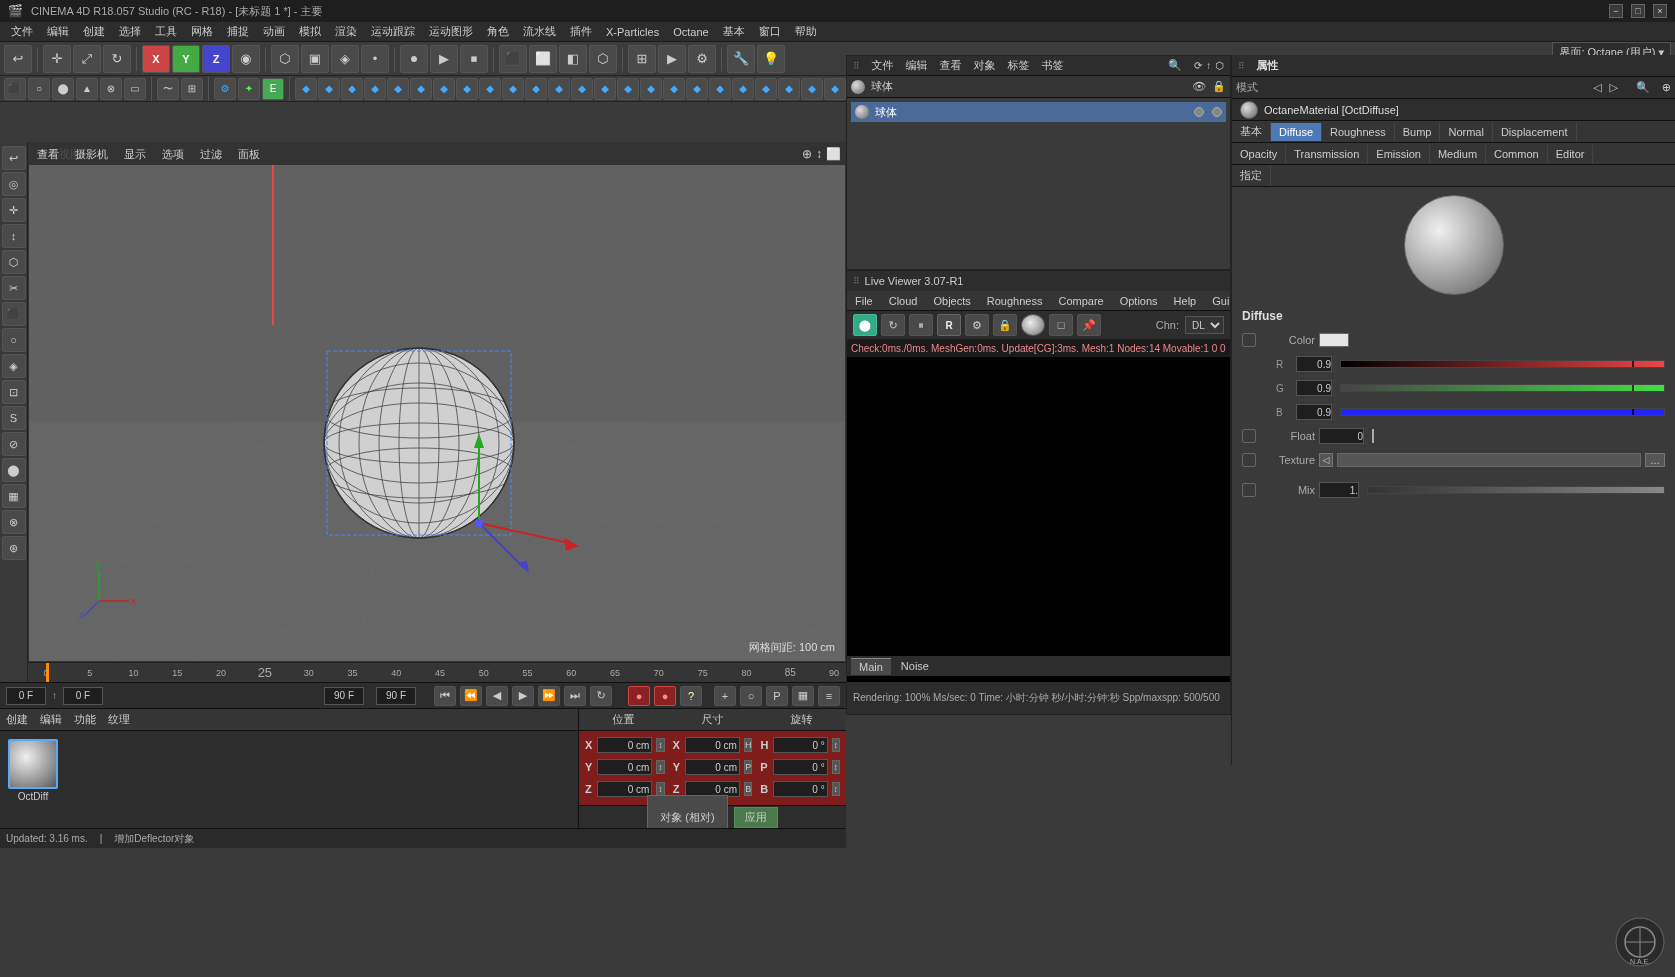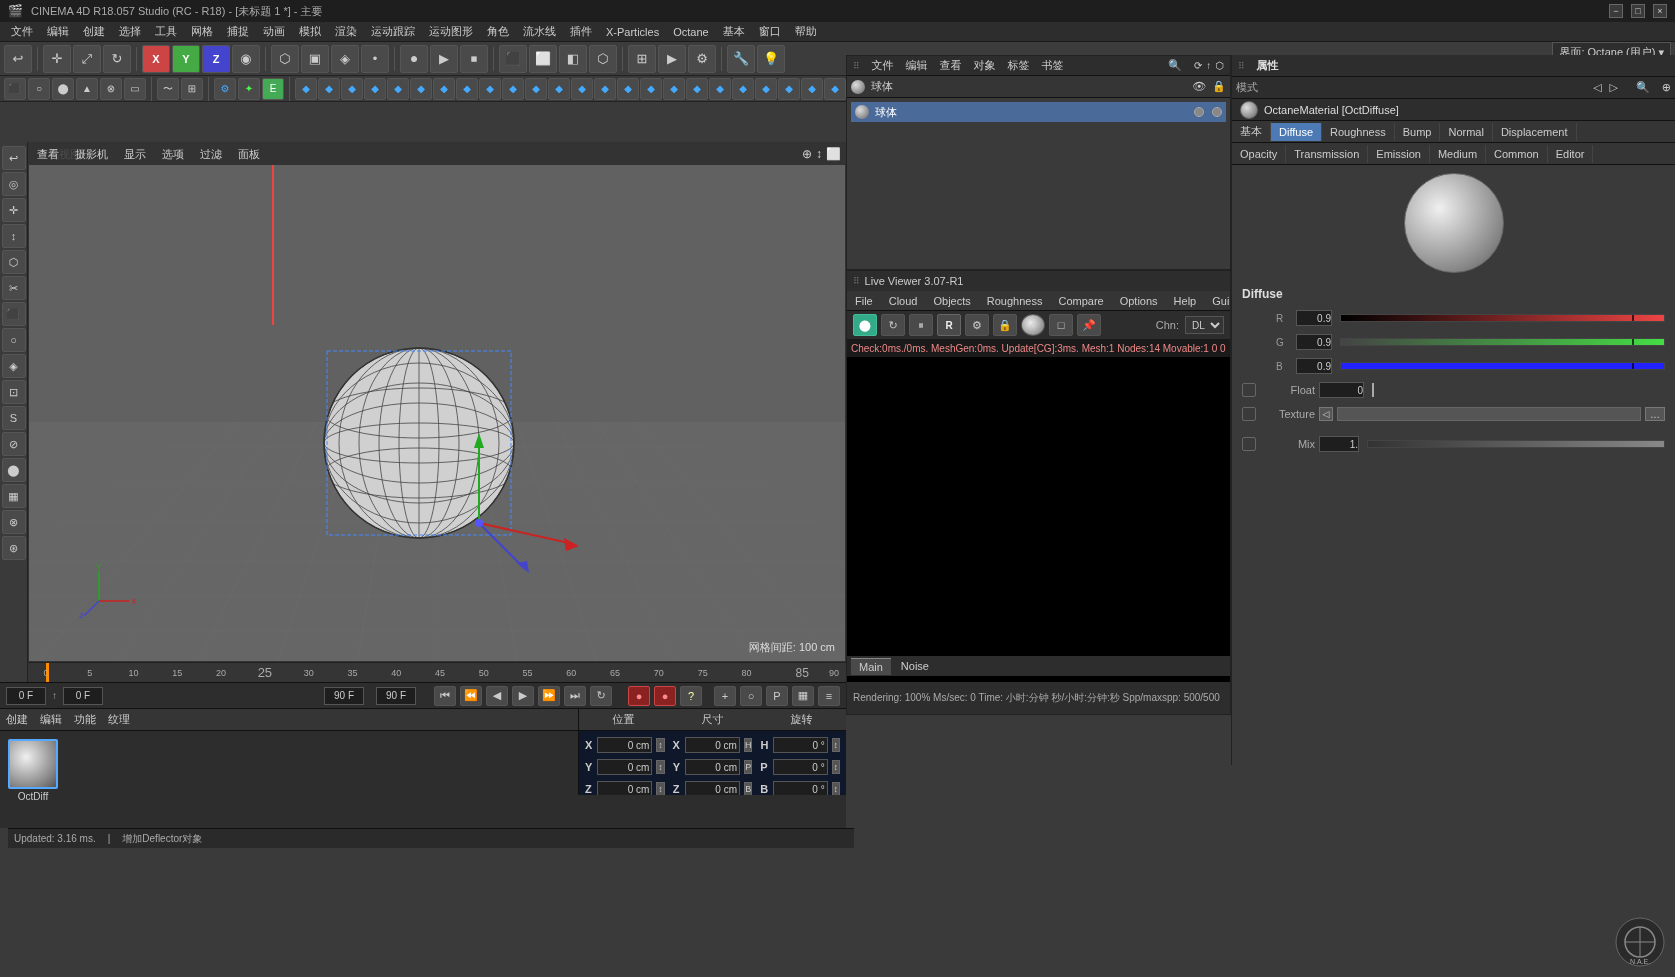--- a/index.html
+++ b/index.html
@@ -575,31 +575,30 @@
       width: 846px;
       height: 20px;
       background: #2a2a2a;
       display: flex;
       align-items: center;
       padding: 0 6px;
       font-size: 10px;
       color: #aaa;
       gap: 8px;
       border-top: 1px solid #111;
-      margin-left: 8px;
     }
 
     
     #coords-panel {
       position: absolute;
       left: 578px;
       top: 708px;
       width: 268px;
-      height: 87px;
-      background: #0f172a;
+      height: 120px;
+      background: #7f1d1d;
       border-left: 1px solid #111;
       border-top: 1px solid #111;
       overflow: hidden;
     }
     #coords-header {
       height: 22px;
       background: #353535;
       display: flex;
       align-items: center;
       justify-content: space-around;
@@ -972,21 +971,21 @@
       <span style="position: absolute; left: 38.8889%; font-size: 9px; color: rgb(170, 170, 170); transform: translateX(-50%);">35</span>
       <span style="position: absolute; left: 44.4444%; font-size: 9px; color: rgb(170, 170, 170); transform: translateX(-50%);">40</span>
       <span style="position: absolute; left: 50%; font-size: 9px; color: rgb(170, 170, 170); transform: translateX(-50%);">45</span>
       <span style="position: absolute; left: 55.5556%; font-size: 9px; color: rgb(170, 170, 170); transform: translateX(-50%);">50</span>
       <span style="position: absolute; left: 61.1111%; font-size: 9px; color: rgb(170, 170, 170); transform: translateX(-50%);">55</span>
       <span style="position: absolute; left: 66.6667%; font-size: 9px; color: rgb(170, 170, 170); transform: translateX(-50%);">60</span>
       <span style="position: absolute; left: 72.2222%; font-size: 9px; color: rgb(170, 170, 170); transform: translateX(-50%);">65</span>
       <span style="position: absolute; left: 77.7778%; font-size: 9px; color: rgb(170, 170, 170); transform: translateX(-50%);">70</span>
       <span style="position: absolute; left: 83.3333%; font-size: 9px; color: rgb(170, 170, 170); transform: translateX(-50%);">75</span>
       <span style="position: absolute; left: 88.8889%; font-size: 9px; color: rgb(170, 170, 170); transform: translateX(-50%);">80</span>
-      <span style="position: absolute; left: 94.4444%; font-size: 12px; color: rgb(170, 170, 170); transform: translateX(-50%); margin-left: 12px;">85</span>
+      <span style="position: absolute; left: 94.4444%; font-size: 10px; color: rgb(170, 170, 170); transform: translateX(-50%);">85</span>
       <span style="position: absolute; left: 100%; font-size: 9px; color: rgb(170, 170, 170); transform: translateX(-50%);">90</span>
     </div>
   </div>
 
 <div id="transport">
   <input class="transport-input" value="0 F" style="width: 40px;">
   <div style="font-size:10px; color:#aaa; padding:0 2px;">↑</div>
   <input class="transport-input" value="0 F" style="width: 40px;">
   <div style="flex:1;"></div>
   <input class="transport-input" value="90 F" style="width: 40px;">
@@ -1134,28 +1133,36 @@
     <div class="mp-tab2">Displacement</div>
   </div>
   <div style="height:22px; background:#353535; display:flex; align-items:center; overflow-x:auto; border-bottom:1px solid #111;">
     <div class="mp-tab2">Opacity</div>
     <div class="mp-tab2">Transmission</div>
     <div class="mp-tab2">Emission</div>
     <div class="mp-tab2">Medium</div>
     <div class="mp-tab2">Common</div>
     <div class="mp-tab2">Editor</div>
   </div>
+  <div style="height:22px; background:#353535; display:flex; align-items:center; overflow-x:auto; border-bottom:1px solid #111;">
+    <div class="mp-tab2">指定</div>
+  </div>
 
   <div style="display:flex; justify-content:center; align-items:center; padding:8px 0; background:#3a3a3a;">
     <div style="width:100px; height:100px; border-radius:50%; background:radial-gradient(circle at 35% 35%, #f0f0f0, #888 70%, #555); border:1px solid #666;"></div>
   </div>
 
   <div id="diffuse-section">
     <div class="diff-title">Diffuse</div>
 
+    <div class="prop-row">
+      <div class="prop-toggle"></div>
+      <span class="prop-label">Color</span>
+      <div class="color-swatch" style="background: rgb(230,230,230); width:30px; height:14px;"></div>
+    </div>
 
     <div class="prop-row" style="padding-left:20px;">
       <div class="prop-toggle" style="border:none; background:transparent; width:10px;"></div>
       <span class="prop-channel">R</span>
       <input class="prop-input" type="text" value="0.9" style="">
       <div class="color-bar color-gradient-full-r" style="flex:1; height:8px; margin-left:4px; position:relative;">
         <div style="position:absolute; left:90%; top:0; height:100%; width:2px; background:rgba(0,0,0,0.7);"></div>
       </div>
     </div>
 

